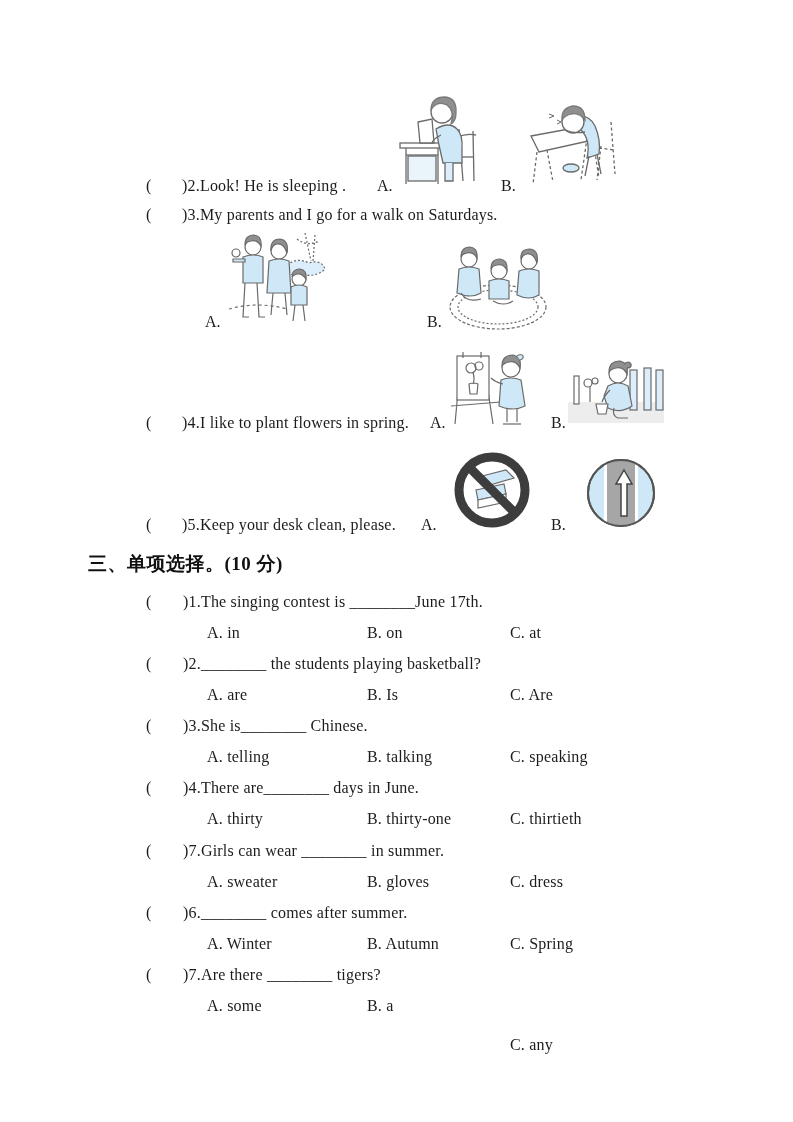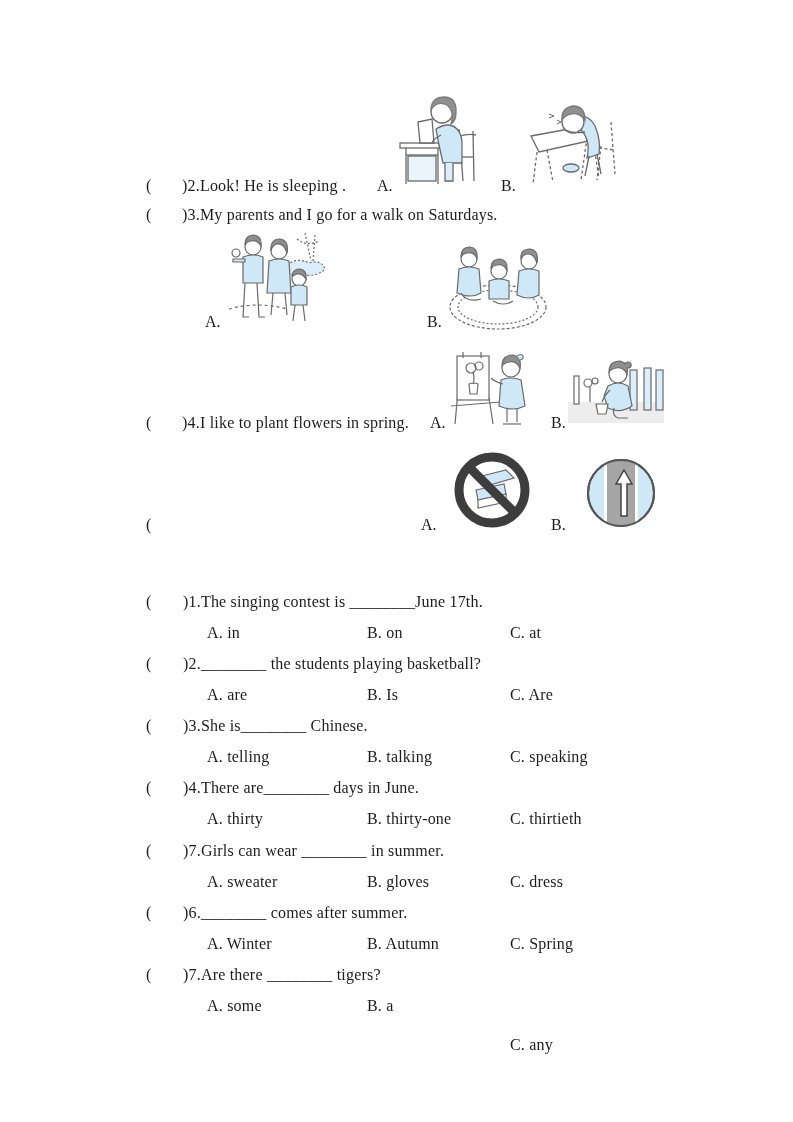--- a/index.html
+++ b/index.html
@@ -210,23 +210,25 @@
         <rect x="20" y="0" width="34" height="74" fill="#a6a6a6"></rect>
         <rect x="20" y="0" width="3" height="74" fill="#fff"></rect>
         <rect x="51" y="0" width="3" height="74" fill="#fff"></rect>
       </g>
       <path d="M40 14 L48 28 L43 28 L43 60 L37 60 L37 28 L32 28 Z" fill="#fff" stroke="#444" stroke-width="1.5"></path>
       <circle cx="37" cy="37" r="33" fill="none" stroke="#555" stroke-width="2"></circle>
     </svg>
   </div>
 
   <span class="abs stem-line" style="left:146px;top:516px;">(</span>
+  <span class="abs stem-line" style="left:182px;top:516px;">)5.Keep your desk clean, please.</span>
   <span class="abs choice-label" style="left:421px;top:516px;">A.</span>
   <span class="abs choice-label" style="left:551px;top:516px;">B.</span>
 
+  <span class="abs sec-heading" style="left:88px;top:551px;">三、单项选择。(10 分)</span>
 
   <span class="abs stem-line" style="left:146px;top:593px;">(</span>
   <span class="abs stem-line" style="left:183px;top:593px;">)1.The singing contest is ________June 17th.</span>
   <span class="abs stem-line" style="left:207px;top:624px;">A. in</span>
   <span class="abs stem-line" style="left:367px;top:624px;">B. on</span>
   <span class="abs stem-line" style="left:510px;top:624px;">C. at</span>
 
   <span class="abs stem-line" style="left:146px;top:655px;">(</span>
   <span class="abs stem-line" style="left:183px;top:655px;">)2.________ the students playing basketball?</span>
   <span class="abs stem-line" style="left:207px;top:686px;">A. are</span>

